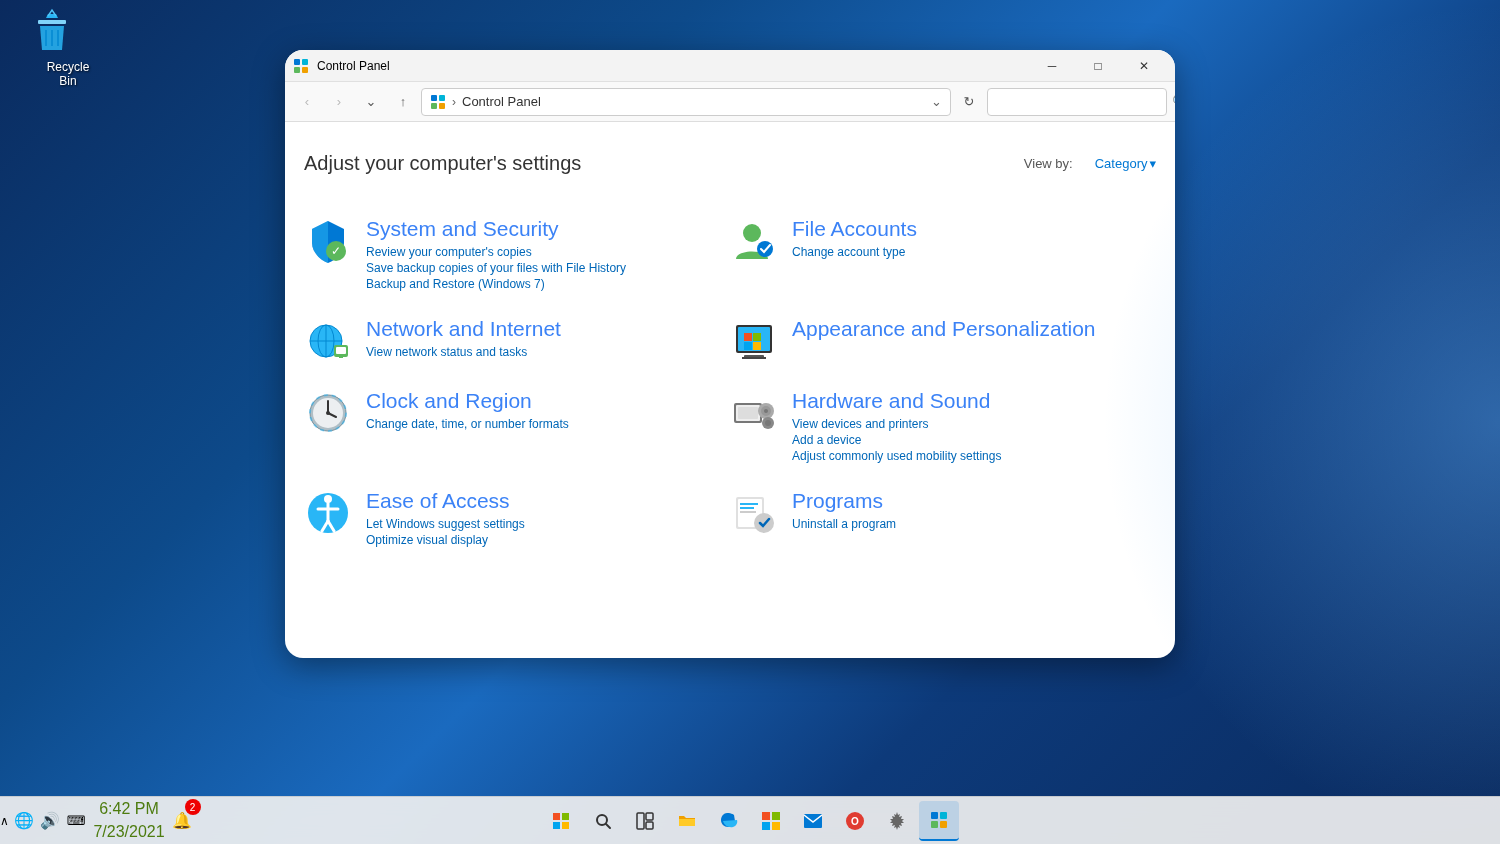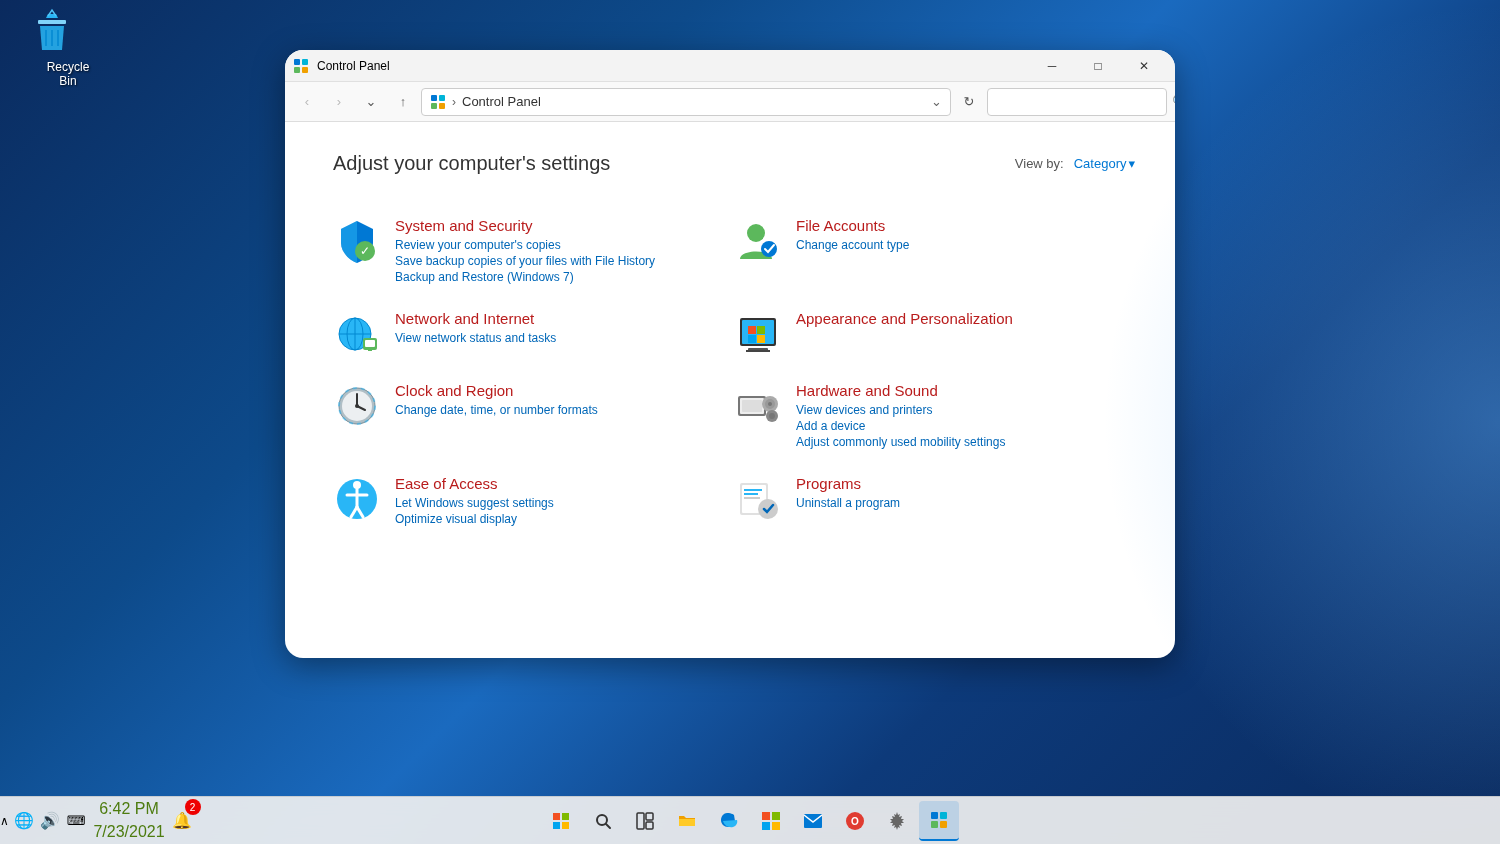--- a/index.html
+++ b/index.html
@@ -238,40 +238,39 @@
       border: none;
       outline: none;
       font-size: 13px;
       flex: 1;
       background: transparent;
     }
 
     
     .content {
       flex: 1;
-      padding: 30px 40px;
+      padding: 30px 19px;
       overflow-y: auto;
-      margin-left: 8px;
     }
 
     .page-header {
       display: flex;
       align-items: center;
       justify-content: space-between;
       margin-bottom: 30px;
     }
     .page-title {
       font-size: 20px;
       color: #333;
       font-weight: 300;
     }
     .view-by {
       display: flex;
       align-items: center;
-      gap: 10px;
+      gap: 22px;
       font-size: 13px;
       color: #555;
     }
     .view-by-label { color: #555; }
     .view-by-value {
       color: #0078d4;
       cursor: pointer;
       display: flex;
       align-items: center;
       gap: 2px;
@@ -290,22 +289,22 @@
       padding: 12px 16px 12px 0;
       gap: 14px;
     }
     .category-icon {
       width: 48px;
       height: 48px;
       flex-shrink: 0;
     }
     .category-content { flex: 1; }
     .category-title {
-      font-size: 15px;
-      color: #b91c1c;
+      font-size: 21px;
+      color: #3b82f6;
       cursor: pointer;
       text-decoration: none;
       display: block;
       margin-bottom: 4px;
     }
     .category-link {
       font-size: 12px;
       color: #0067b8;
       cursor: pointer;
       display: block;

